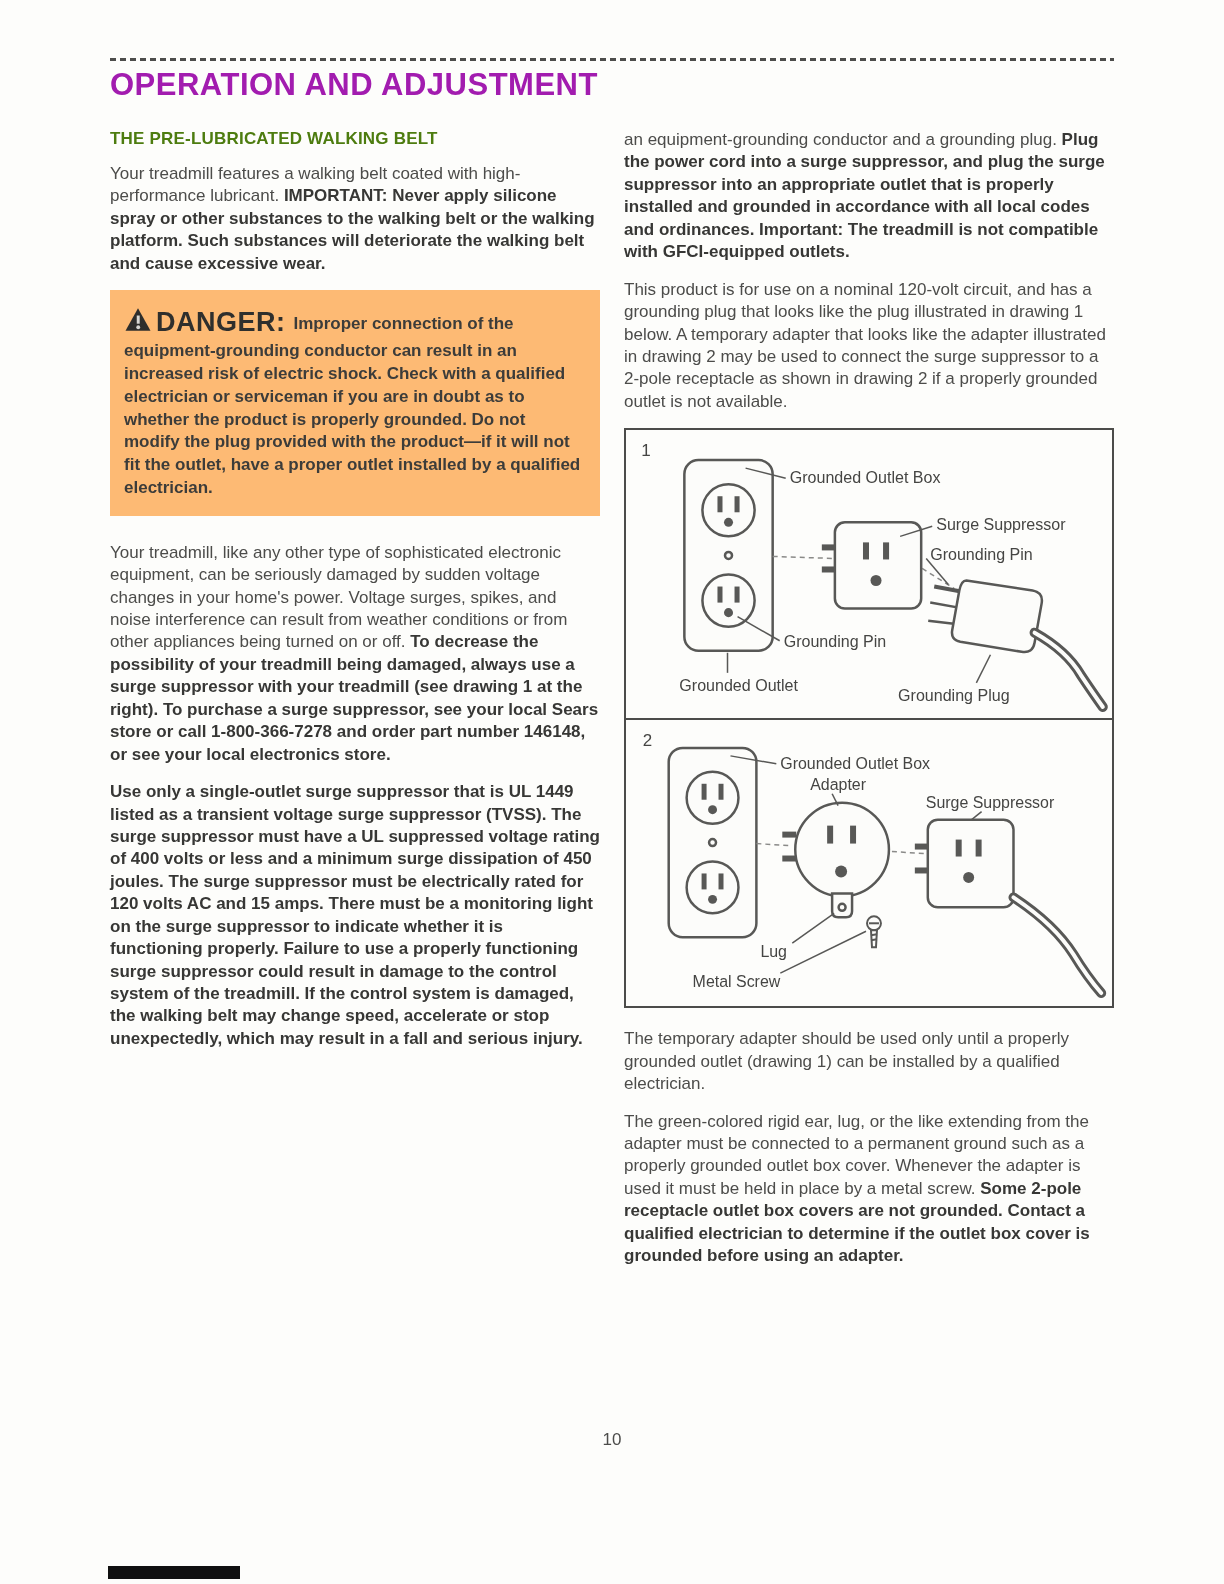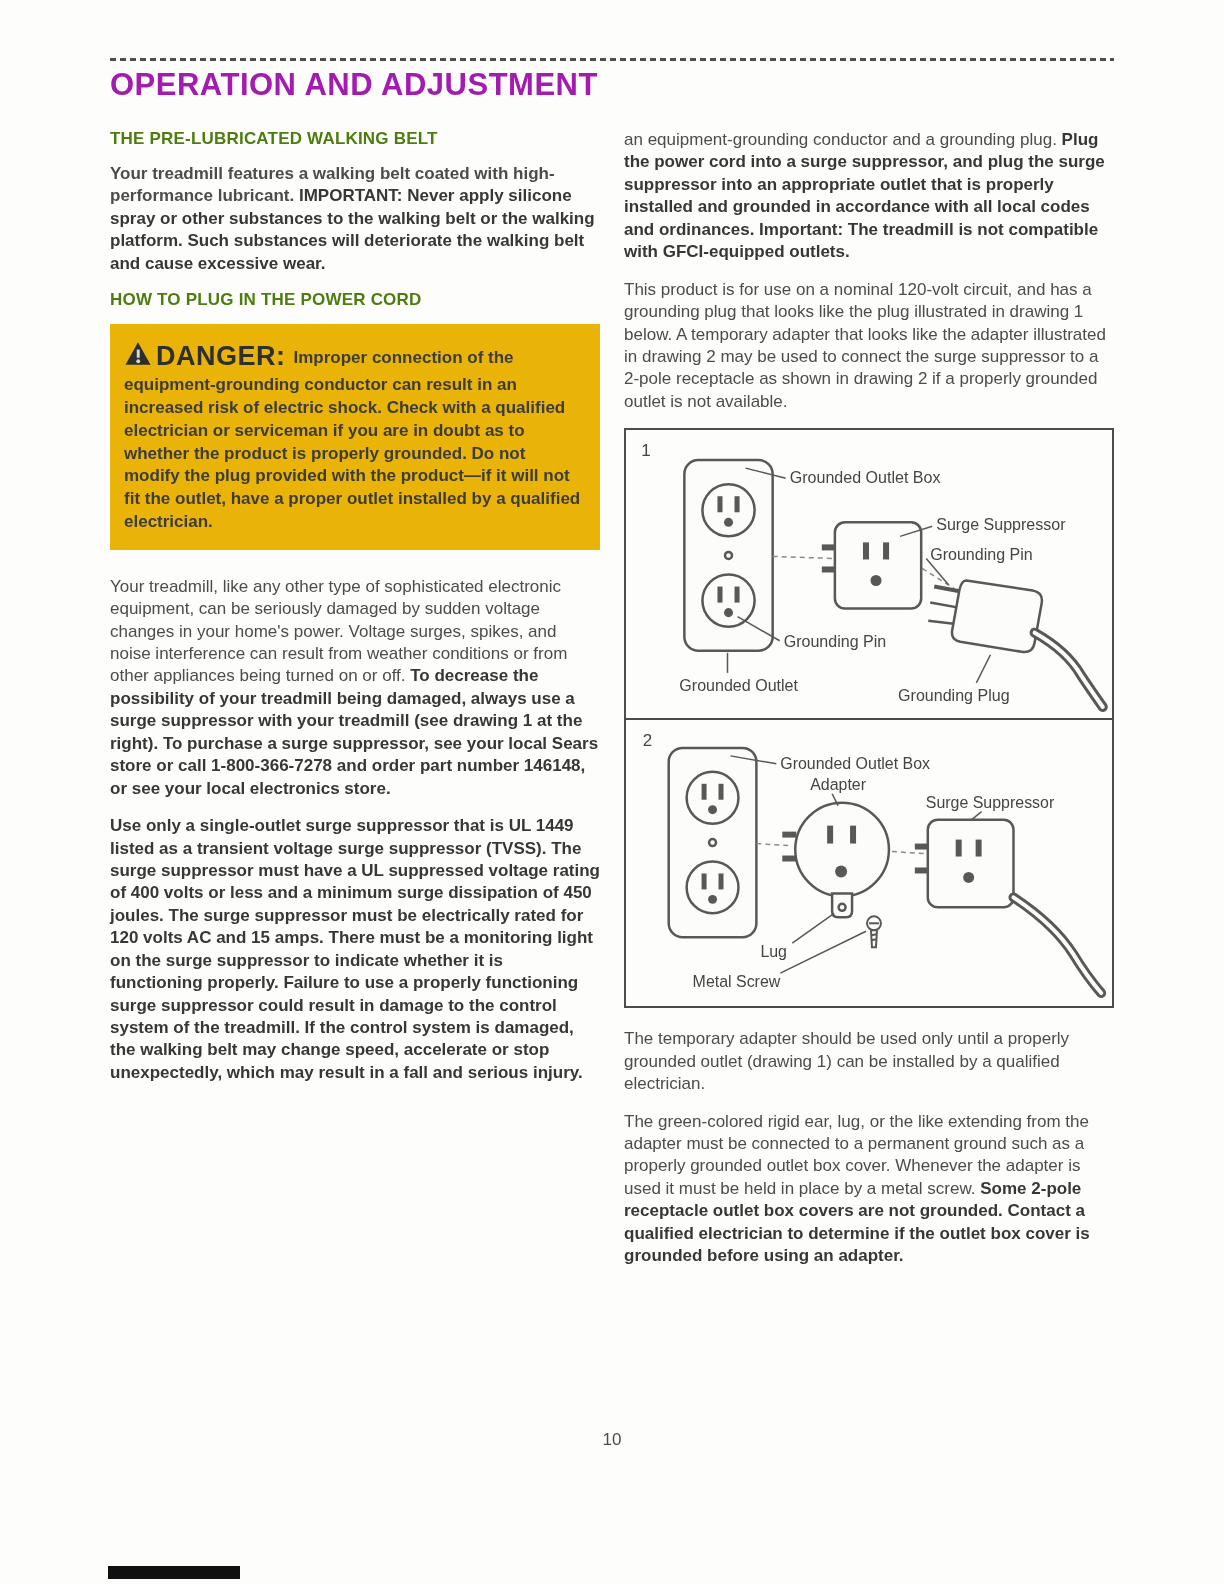--- a/index.html
+++ b/index.html
@@ -20,28 +20,28 @@
   }
   .page-title {
     font-size:31px; font-weight:bold; color:#a21caf;
     letter-spacing:0.5px; margin:2px 0 26px 0;
   }
 
   .columns { display:flex; gap:24px; }
   .col { width:490px; }
 
   h2.sec-heading { font-size:17px; font-weight:bold; color:#4d7c0f; margin:0 0 14px 0; letter-spacing:0.2px; }
-  .sec-heading + p { margin-top:0;font-weight:bold; }
+  .sec-heading + p { margin-top:0; }
   p.body-p { font-size:17px; line-height:1.32; margin:0 0 15px 0; color:#4c4c4a; }
   p.body-p strong, p.bold-p { color:#373735; }
   p.bold-p { font-size:17px; line-height:1.32; margin:12px 0 15px 0; font-weight:bold; }
   .mt-lg { margin-top:24px; }
 
   .danger-box {
-    background:#eab308;
+    background:#fdba74;
     padding:14px 15px 16px 14px;
     margin:10px 0 26px 0;
     font-weight:bold; color:#3c3c3a;
     font-size:17px; line-height:1.34;
   }
   .danger-icon { display:inline-block; vertical-align:-3px; margin-right:4px; }
   .danger-word { font-size:27px; font-weight:bold; letter-spacing:0.5px; color:#2f2f2d; margin-right:8px; vertical-align:-2px; }
 
   .figure {
     border:2px solid #4c4c4a;
@@ -72,21 +72,20 @@
   <h1 class="page-title">OPERATION AND ADJUSTMENT</h1>
 
   <div class="columns">
 
     <div class="col">
 
       <h2 class="sec-heading">THE PRE-LUBRICATED WALKING BELT</h2>
 
       <p class="body-p"><span>Your treadmill features a walking belt coated with high-performance lubricant. </span><strong>IMPORTANT: Never apply silicone spray or other substances to the walking belt or the walking platform. Such substances will deteriorate the walking belt and cause excessive wear.</strong></p>
 
-      <h2 class="sec-heading mt-lg">HOW TO PLUG IN THE POWER CORD</h2>
 
       <div class="danger-box">
         <span class="danger-icon"><svg width="28" height="25" viewBox="0 0 24 22">
               <path d="M12 1 L23 21 H1 Z" fill="#2e2e2c"></path>
               <rect x="10.9" y="7.5" width="2.6" height="7.2" fill="#d8d7d3"></rect>
               <circle cx="12.2" cy="17.8" r="1.7" fill="#d8d7d3"></circle>
             </svg></span><span class="danger-word">DANGER:</span><span>Improper connection of the equipment-grounding conductor can result in an increased risk of electric shock. Check with a qualified electrician or serviceman if you are in doubt as to whether the product is properly grounded. Do not modify the plug provided with the product—if it will not fit the outlet, have a proper outlet installed by a qualified electrician.</span>
       </div>
 
       <p class="body-p"><span>Your treadmill, like any other type of sophisticated electronic equipment, can be seriously damaged by sudden voltage changes in your home's power. Voltage surges, spikes, and noise interference can result from weather conditions or from other appliances being turned on or off. </span><strong>To decrease the possibility of your treadmill being damaged, always use a surge suppressor with your treadmill (see drawing 1 at the right). To purchase a surge suppressor, see your local Sears store or call 1-800-366-7278 and order part number 146148, or see your local electronics store.</strong></p>

